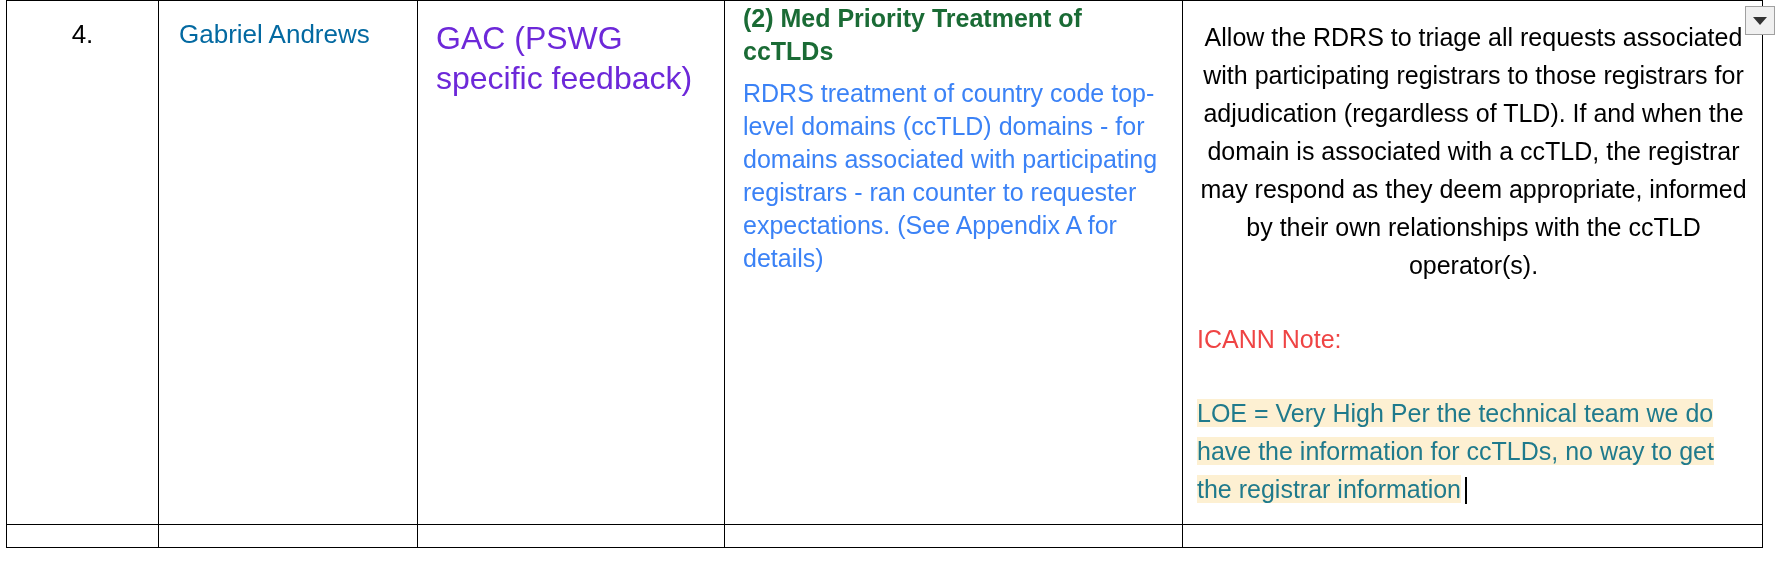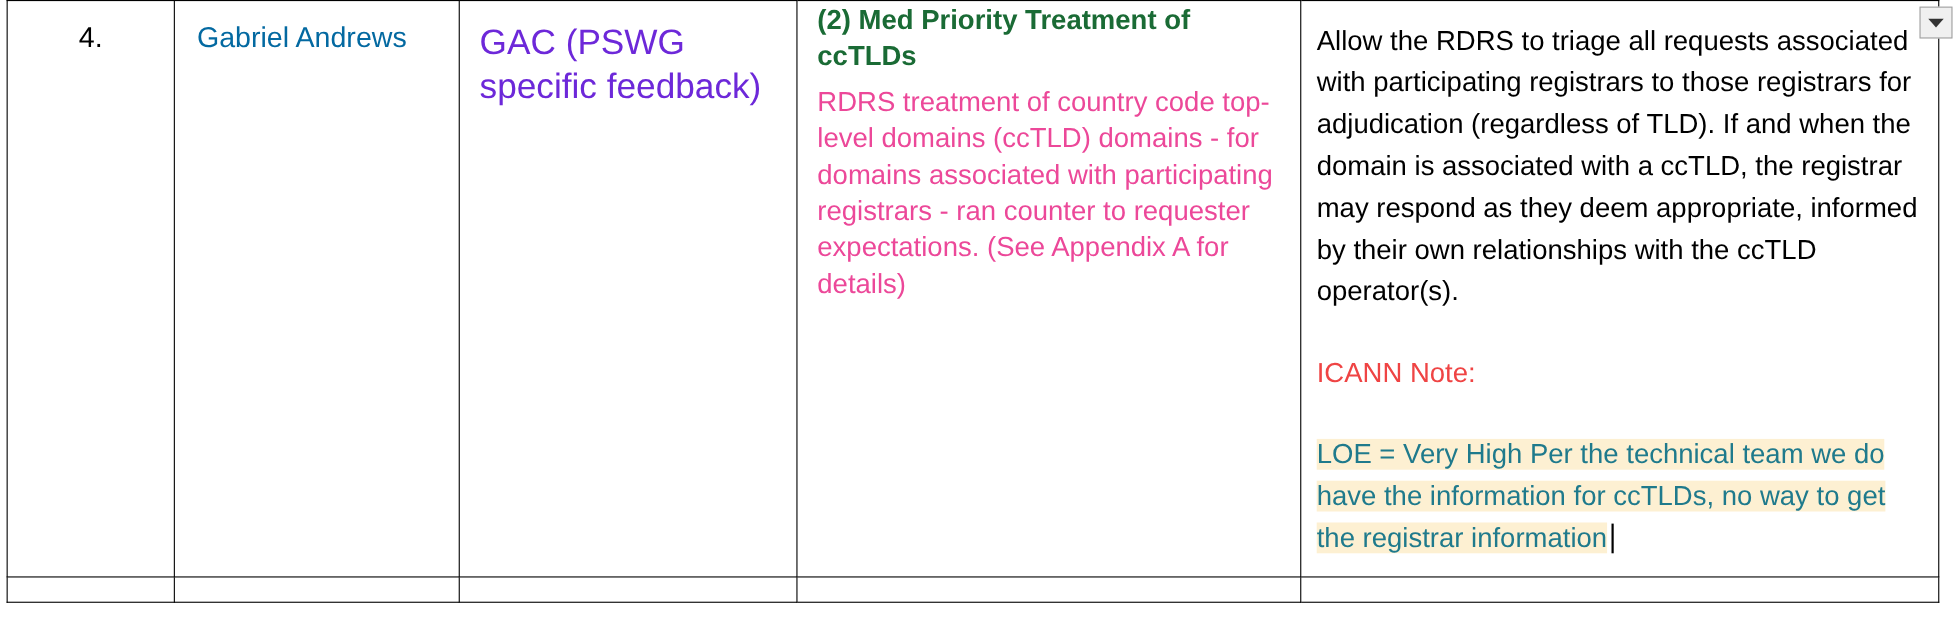--- a/index.html
+++ b/index.html
@@ -66,34 +66,35 @@
   }
   .issue-head {
     font-size: 25px;
     font-weight: bold;
     color: #1a6b35;
     line-height: 1.3;
     margin: 0 0 10px 0;
   }
   .issue-body {
     font-size: 25px;
-    color: #ec4899;
+    color: #3b82f6;
     line-height: 1.32;
     margin: 0;
   }
   .cell-note {
     padding-top: 17px;
     padding-left: 14px;
     padding-right: 12px;
   }
   .note-p {
     font-size: 25px;
     color: #000000;
     line-height: 1.52;
     margin: 0;
+    text-align: center;
   }
   .note-label {
     font-size: 25px;
     color: #ef4444;
     line-height: 1.52;
     margin: 36px 0 0 0;
   }
   .note-loe {
     font-size: 25px;
     color: #1f7a8c;

